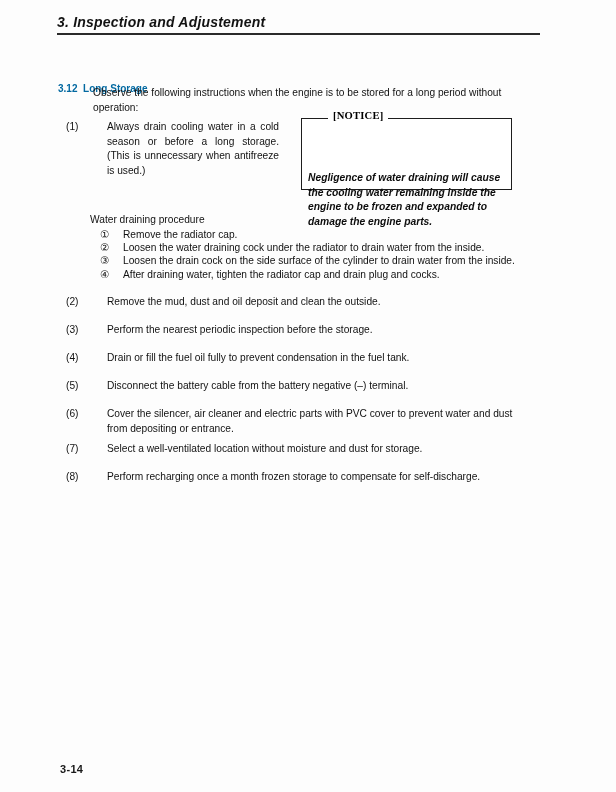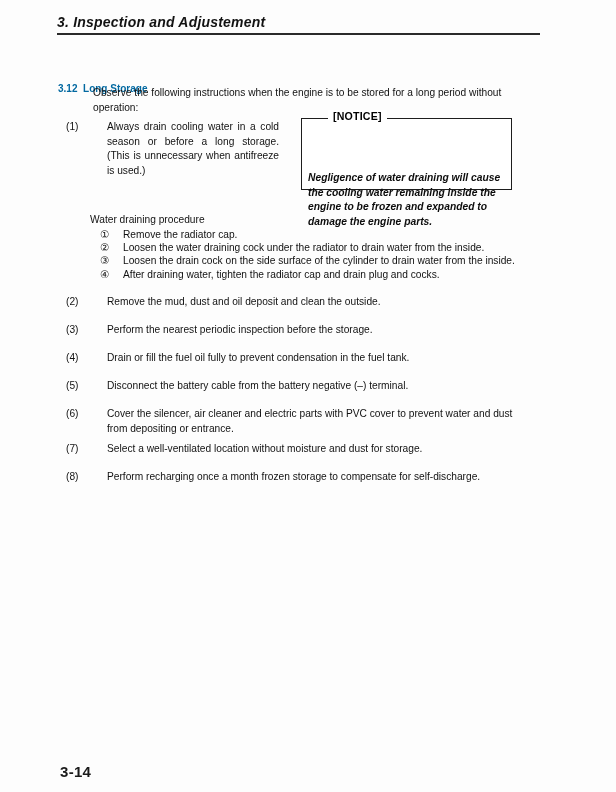--- a/index.html
+++ b/index.html
@@ -110,20 +110,21 @@
     position: absolute;
     left: 26px;
     top: -9px;
     background: #ffffff;
     padding: 0 5px;
     font-size: 10.6px;
     font-weight: bold;
     letter-spacing: 0.2px;
     color: #000;
     white-space: nowrap;
+    font-family: Liberation Serif, serif;
   }
   .notice-body {
     position: absolute;
     left: 6px;
     right: 6px;
     top: 8px;
     font-size: 10.3px;
     line-height: 14.6px;
     font-weight: bold;
     font-style: italic;
@@ -172,21 +173,21 @@
   .item-5 { left: 66px; top: 379px;  width: 470px; }
   .item-6 { left: 66px; top: 407px;  width: 468px; }
   .item-7 { left: 66px; top: 442px;  width: 470px; }
   .item-8 { left: 66px; top: 470px;  width: 470px; }
 
   
   .footer {
     position: absolute;
     left: 60px;
     top: 763px;
-    font-size: 15px;
+    font-size: 11px;
     font-weight: bold;
     color: #1a1a1a;
     letter-spacing: 0.3px;
   }
 </style>
 </head>
 <body>
 
 <div class="page">
 

